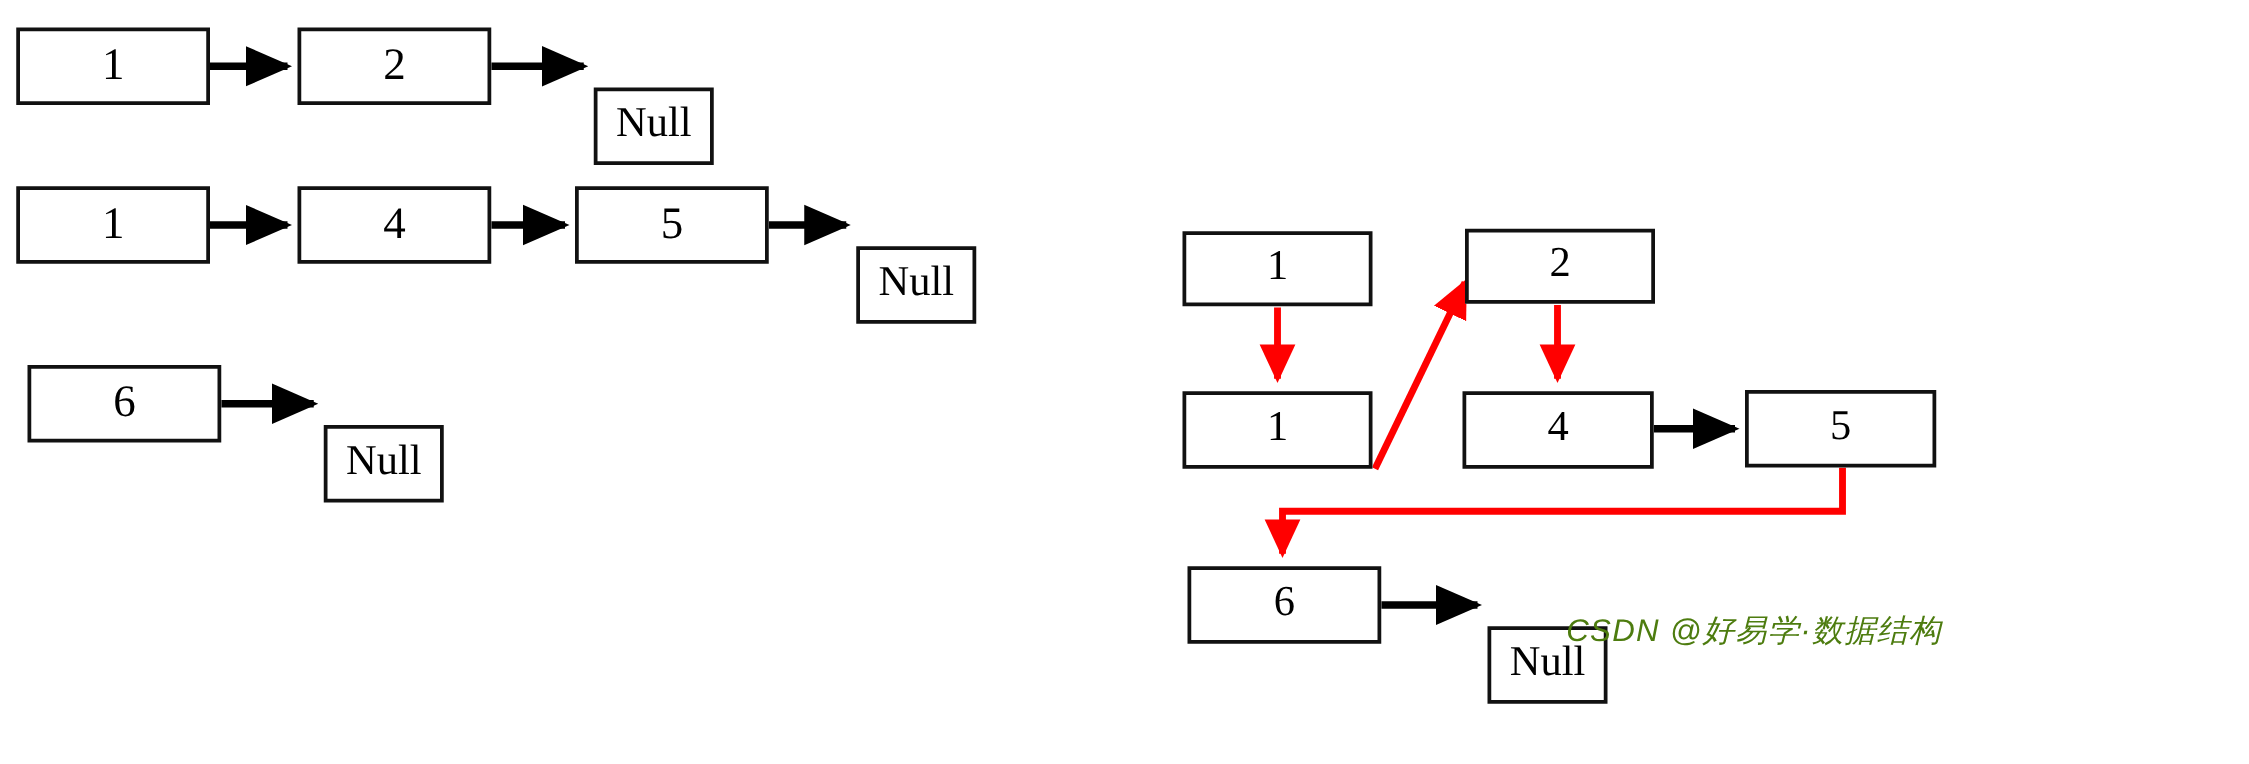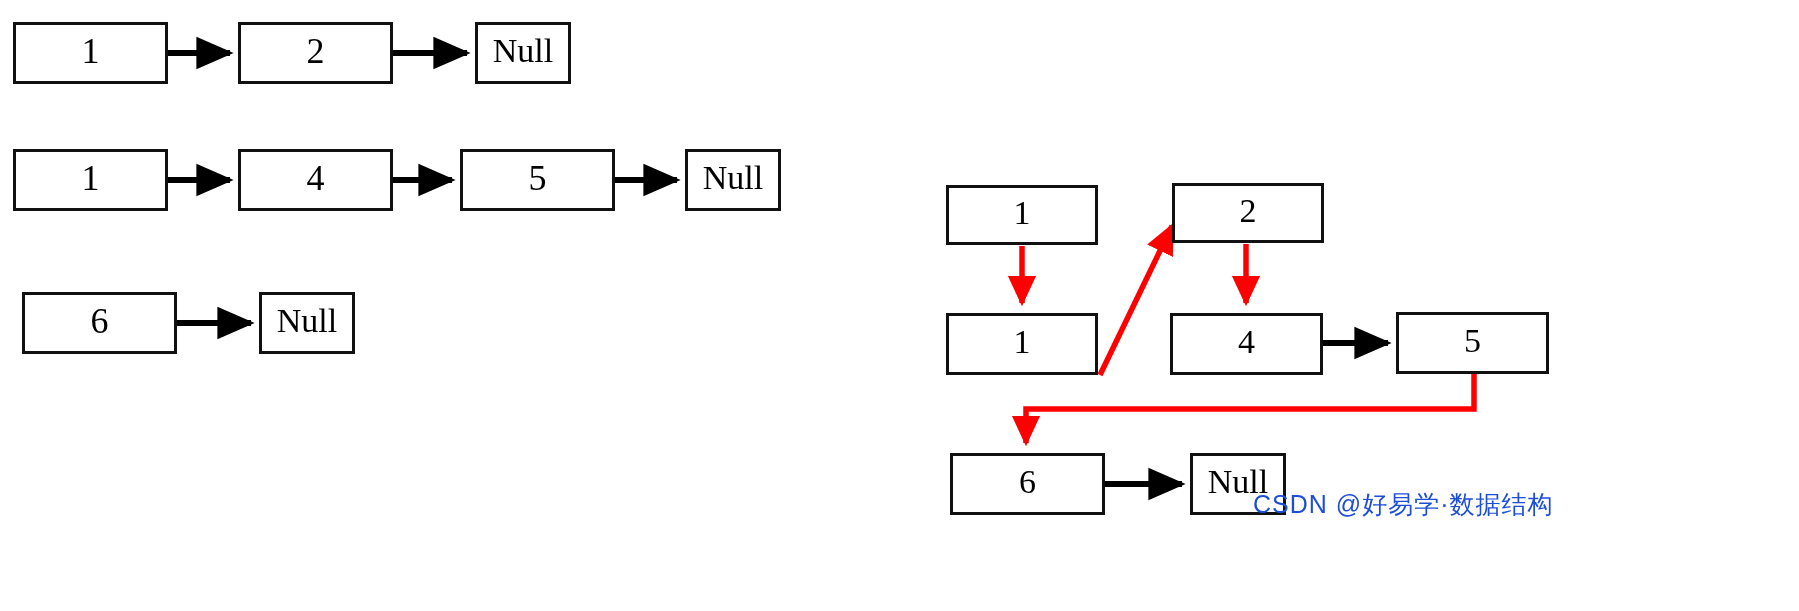--- a/index.html
+++ b/index.html
@@ -28,32 +28,34 @@
     border: 3px solid #111111;
     display: flex;
     align-items: center;
     justify-content: center;
     color: #000000;
     font-family: "Liberation Serif", "DejaVu Serif", serif;
     line-height: 1;
   }
   .node-box.null-box {
     border-width: 3px;
+    margin-top: 48px;
   }
   .node-label {
     display: block;
     transform: translateY(-2px);
   }
   .watermark {
     position: absolute;
-    color: #1d4ed8;
+    color: #4d7c0f;
     font-family: "Liberation Sans", "DejaVu Sans", sans-serif;
     white-space: nowrap;
     letter-spacing: 1px;
     user-select: none;
+    font-style: italic;
   }
   svg.edges {
     position: absolute;
     left: 0;
     top: 0;
     width: 1799px;
     height: 611px;
     pointer-events: none;
   }
 </style>

